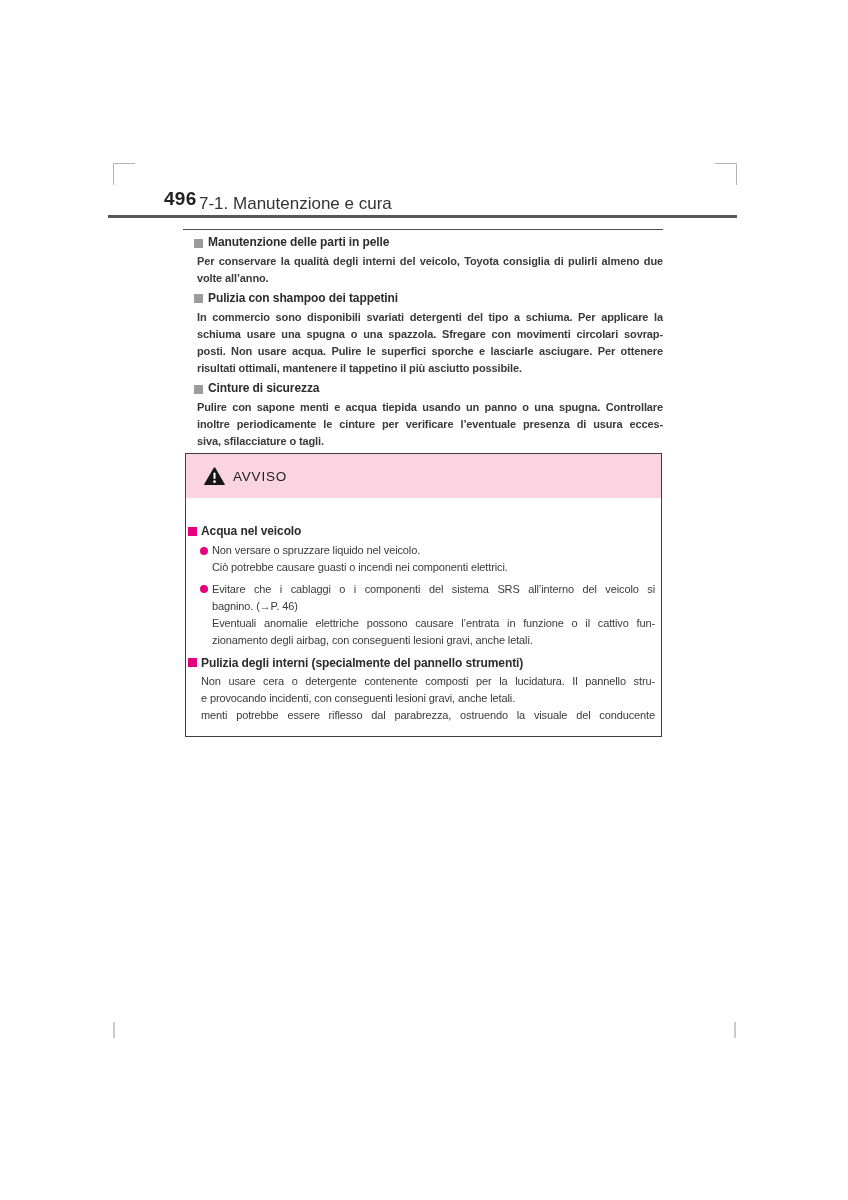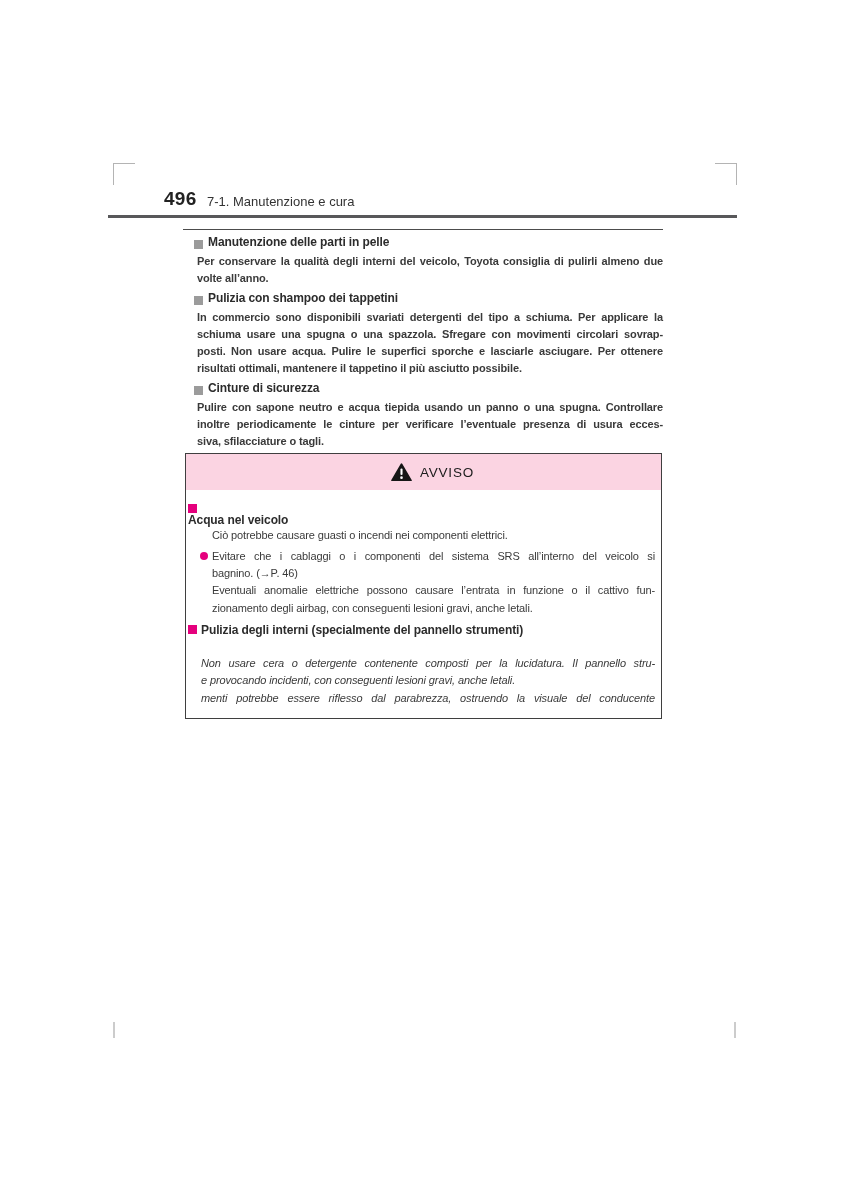--- a/index.html
+++ b/index.html
@@ -14,57 +14,57 @@
 
   
   .cm { position:absolute; }
   .cm-tl { left:113px; top:163px; width:22px; height:22px; border-top:1px solid #b4b4b4; border-left:1px solid #b4b4b4; }
   .cm-tr { left:715px; top:163px; width:22px; height:22px; border-top:1px solid #b4b4b4; border-right:1px solid #b4b4b4; }
   .cm-bl { left:113px; top:1022px; width:2px; height:16px; background:#cccccc; }
   .cm-br { left:734px; top:1022px; width:2px; height:16px; background:#cccccc; }
 
   
   .pagenum { position:absolute; left:164px; top:188px; font-size:19px; font-weight:bold; color:#222; letter-spacing:0.3px; }
-  .breadcrumb { position:absolute; left:207px; top:194px; font-size:13px; color:#333; }
+  .breadcrumb { position:absolute; left:199px; top:194px; font-size:17px; color:#333; }
   .rule-main { position:absolute; left:108px; top:215px; width:629px; height:2.6px; background:#58585a; }
   .rule-thin { position:absolute; left:183px; top:229px; width:480px; height:1.2px; background:#4c4c4c; }
 
   
   .main { position:absolute; left:185px; top:235px; width:478px; }
   .sec { margin-bottom:3px; }
-  .sec-h { display:flex; align-items:flex-end; line-height:14px; margin-bottom:4px;padding-left:9px; }
+  .sec-h { display:flex; align-items:center; line-height:14px; margin-bottom:4px;padding-left:9px; }
   .sq { flex:none; width:9px; height:9px; margin:2.5px 5px 0 0; background:#9b9b9b; }
   .sq.mag { background:#e5007d; margin-right:4px; }
   .h-txt { font-size:12px; font-weight:bold; color:#2c2c2c; letter-spacing:-0.1px; }
   .sec-body { margin-left:12px;font-weight:bold; }
 
   .jline {
     font-size:11px; line-height:17.3px; letter-spacing:-0.12px;
     text-align:justify; text-align-last:justify; color:#3a3a3a;
   }
   .jline.last { text-align:left; text-align-last:left; }
 
   
   .wbox {
     position:absolute; left:185px; top:453px; width:477px;
     border:1px solid #3f3f3f; background:#fff;
   }
   .band {
-    height:36px; background:#fbd4e2;
-    display:flex; align-items:center; padding-left:18px;justify-content:center;
+    height:44px; background:#fbd4e2;
+    display:flex; align-items:center; padding-left:18px;
   }
   .band-title { font-size:13.5px; letter-spacing:0.8px; color:#1c1c1c; margin-left:8px; margin-top:1px; }
   .wcontent { padding:11px 6px 11px 2px; }
   .wh { display:flex; align-items:flex-start; line-height:14px; margin-top:6px; }
-  .wh:first-child { margin-top:0;flex-direction:column; }
+  .wh:first-child { margin-top:15px; }
   .wbullet { display:flex; align-items:flex-start; margin-left:12px; margin-top:4px; }
   .dot { flex:none; width:8px; height:8px; border-radius:50%; background:#e5007d; margin:4.5px 4px 0 0; }
   .btxt { flex:1; }
   .wcont { margin-left:24px; }
-  .wbody { margin-left:13px; margin-top:18px;font-style:italic; }
+  .wbody { margin-left:13px; margin-top:3px; }
 </style>
 </head>
 <body>
 
 <div class="cm cm-tl"></div>
 <div class="cm cm-tr"></div>
 <div class="cm cm-bl"></div>
 <div class="cm cm-br"></div>
 
 <div class="pagenum">496</div>
@@ -94,40 +94,46 @@
         <div class="jline">posti. Non usare acqua. Pulire le superfici sporche e lasciarle asciugare. Per ottenere</div>
         <div class="jline last">risultati ottimali, mantenere il tappetino il più asciutto possibile.</div>
       </div>
     </section>
     <section class="sec">
       <div class="sec-h">
         <span class="sq"></span>
         <span class="h-txt">Cinture di sicurezza</span>
       </div>
       <div class="sec-body">
-        <div class="jline">Pulire con sapone neutro e acqua tiepida usando un panno o una spugna. Controllare</div>
+        <div class="jline">Pulire con sapone menti e acqua tiepida usando un panno o una spugna. Controllare</div>
         <div class="jline">inoltre periodicamente le cinture per verificare l’eventuale presenza di usura ecces-</div>
         <div class="jline last">siva, sfilacciature o tagli.</div>
       </div>
     </section>
   </div>
 
 <div class="wbox">
   <div class="band">
     <svg viewBox="0 0 24 21" width="21" height="18.5">
       <path d="M12 1.4 L22.8 19.8 L1.2 19.8 Z" fill="#161616" stroke="#161616" stroke-width="2" stroke-linejoin="round"></path>
       <rect x="10.8" y="6.3" width="2.4" height="7.4" rx="1.1" fill="#ffffff"></rect>
       <circle cx="12" cy="16.7" r="1.5" fill="#ffffff"></circle>
     </svg>
     <span class="band-title">AVVISO</span>
   </div>
   <div class="wcontent" id="wcontent">
       <div class="wh">
         <span class="sq mag"></span>
         <span class="h-txt">Acqua nel veicolo</span>
+      </div>
+      <div class="wbullet">
+        <span class="dot"></span>
+        <div class="btxt">
+          <div class="jline last">Non versare o spruzzare liquido nel veicolo.</div>
+        </div>
       </div>
       <div class="wcont">
         <div class="jline last">Ciò potrebbe causare guasti o incendi nei componenti elettrici.</div>
       </div>
       <div class="wbullet">
         <span class="dot"></span>
         <div class="btxt">
           <div class="jline">Evitare che i cablaggi o i componenti del sistema SRS all’interno del veicolo si</div>
           <div class="jline last">bagnino. (→P. 46)</div>
         </div>

